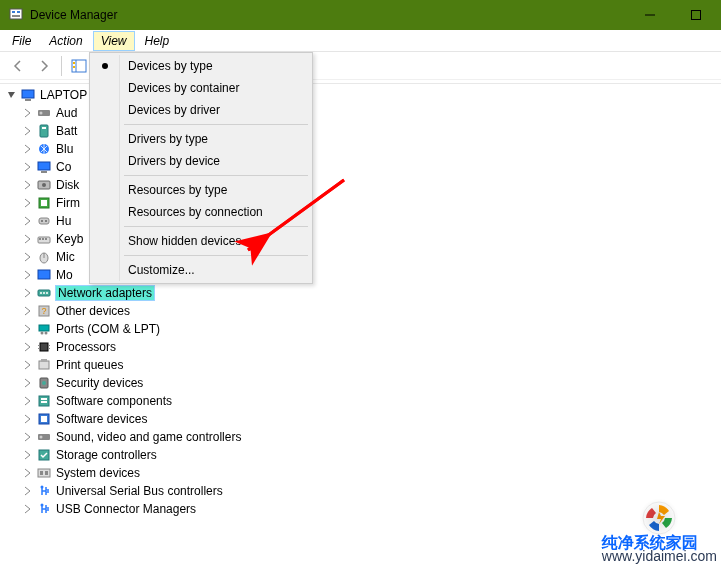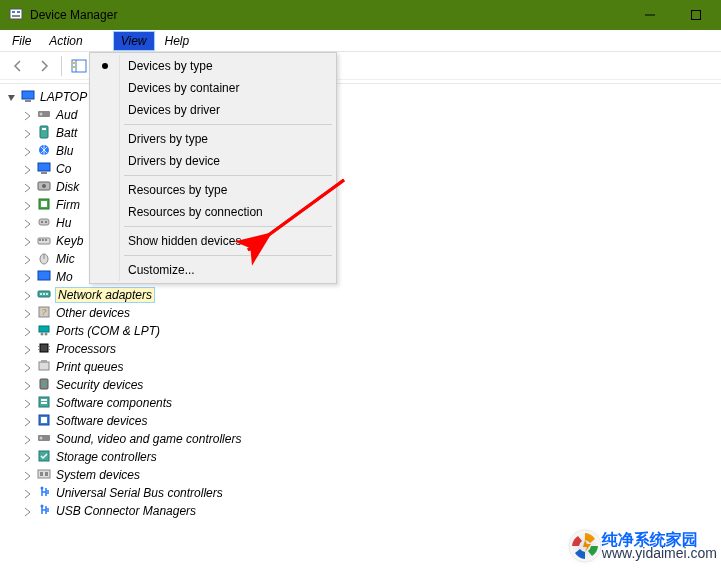--- a/index.html
+++ b/index.html
@@ -9,51 +9,51 @@
   .titlebar { height: 30px; display: flex; align-items: center; padding: 0 2px 0 8px; background: #4d7c0f; }
   .titlebar .title-icon { width: 16px; height: 16px; margin-right: 6px; display:inline-flex; align-items:center; justify-content:center; }
   .titlebar .title { font-size: 12px; color: #000; flex: 1; }
   .win-controls { display: flex; }
   .win-btn { width: 46px; height: 30px; display: flex; align-items: center; justify-content: center; }
   .win-btn svg { display:block; }
 
   
   .menubar { height: 22px; display: flex; align-items: center; border-bottom: 1px solid #e5e5e5; padding: 0 4px; gap: 2px; }
   .menu-item { padding: 2px 8px; font-size: 12px; color: #000; display:inline-flex; align-items:center; height:20px;font-style:italic;}
-  .menu-item.open { background: #1d4ed8; border:1px solid #99d1ff; padding:1px 7px;margin-left:20px; }
+  .menu-item.open { background: #fef9c3; border:1px solid #99d1ff; padding:1px 7px; }
 
   
   .toolbar { height: 28px; display: flex; align-items: center; padding: 0 6px; gap: 2px; border-bottom: 1px solid #f0f0f0; }
   .tb-btn { width: 24px; height: 22px; display: inline-flex; align-items: center; justify-content: center; border:1px solid transparent; }
   .tb-sep { width:1px; height:20px; background:#d0d0d0; margin:0 3px; }
   
   
   .content { position: relative; height: calc(100% - 30px - 22px - 28px); }
   .thin-top { height:4px; border-bottom:1px solid #e8e8e8;}
   .tree { font-size: 12px; padding: 2px 0 0 6px; user-select: none; }
-  .row { display: flex; align-items: flex-end; height: 18px; font-style: italic; }
+  .row { display: flex; align-items: center; height: 18px; }
   .chv { width: 12px; height: 12px; display:inline-flex; align-items:center; justify-content:center; margin-right:2px; }
   .indent0 { padding-left: 0px; }
   .indent1 { padding-left: 16px; }
   .node-icon { width: 16px; height: 16px; margin-right: 4px; display:inline-flex; align-items:center; justify-content:center;}
   .label { font-size: 12px; }
-  .selected .label { background: #fef9c3; outline:1px solid #99d1ff; padding:0 2px;}
-
-  
-  .dropdown { position: absolute; left: 89px; top: 52px; width: 248px; background: #f0f0f0; border: 1px solid #cccccc; box-shadow: 2px 2px 4px rgba(0,0,0,.15); z-index: 10; padding:2px;}
+  .selected .label { background: #5eead4; outline:1px solid #99d1ff; padding:0 2px;}
+
+  
+  .dropdown { position: absolute; left: 89px; top: 52px; width: 224px; background: #f0f0f0; border: 1px solid #cccccc; box-shadow: 2px 2px 4px rgba(0,0,0,.15); z-index: 10; padding:2px;}
   .dd-gutter { position:absolute; left:2px; top:2px; bottom:2px; width:28px; background:#f0f0f0; border-right:1px solid #e0e0e0;}
   .dd-item { position:relative; display: flex; align-items: center; height: 22px; font-size: 12px; padding-left: 36px; padding-right:12px;}
   .dd-item .bullet { position:absolute; left:10px; width:6px; height:6px; background:#000; border-radius:50%; }
   .dd-sep { height: 1px; background: #d0d0d0; margin: 3px 2px 3px 32px; }
 
   
   .arrow { position: absolute; z-index: 20; pointer-events: none; }
 
   
-  .watermark { position:absolute; right:4px; bottom:6px; display:flex; align-items:center; gap:0; z-index:30;}
+  .watermark { position:absolute; right:4px; bottom:6px; display:flex; align-items:center; gap:0; z-index:30;flex-direction:column;}
   .wm-badge { width:34px; height:34px; border-radius:50%; display:flex; align-items:center; justify-content:center; position:relative;}
   .wm-badge::before{ content:""; position:absolute; inset:-3px; border-radius:50%; background: radial-gradient(circle,rgba(0,0,0,.12) 0%, rgba(0,0,0,0) 70%);}
   .wm-text-cn { font-size:16px; font-weight:600; color:#0a66ff;}
   .wm-text-url { font-size:14px; color:#2b3a55; margin-top:-2px;}
   .wm-texts{display:flex;flex-direction:column;line-height:1;}
 </style>
 </head>
 <body>
 
 <div class="titlebar">

